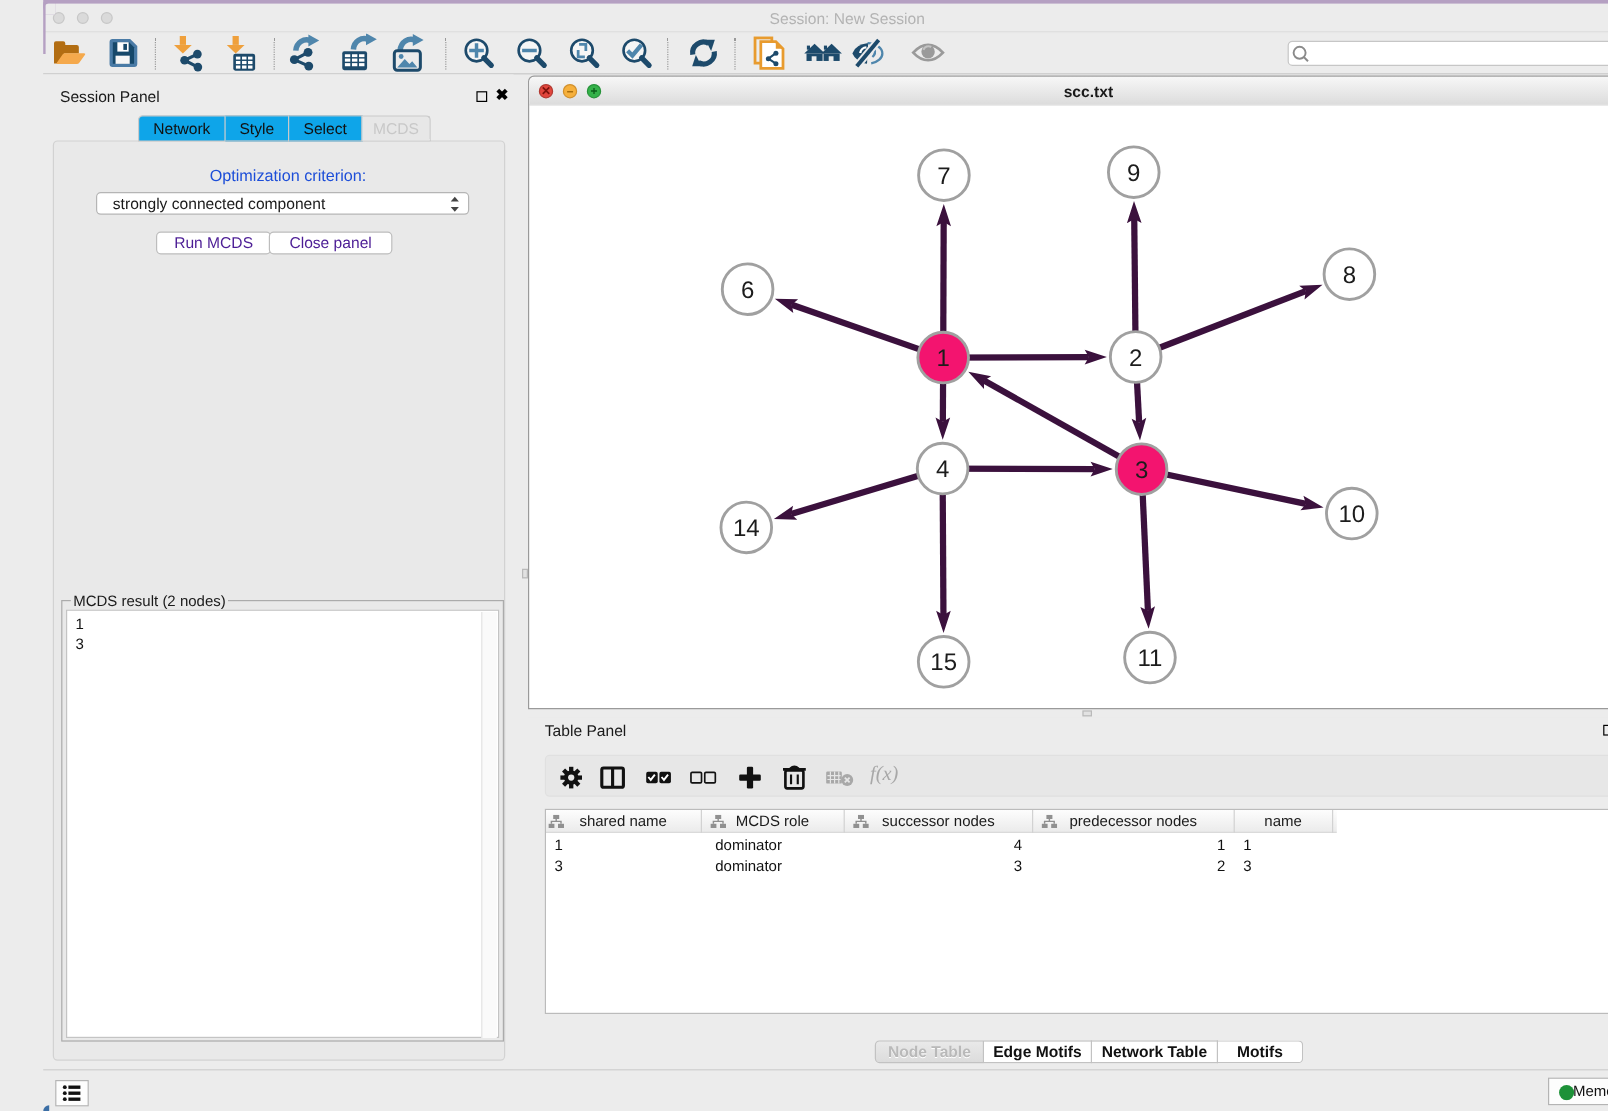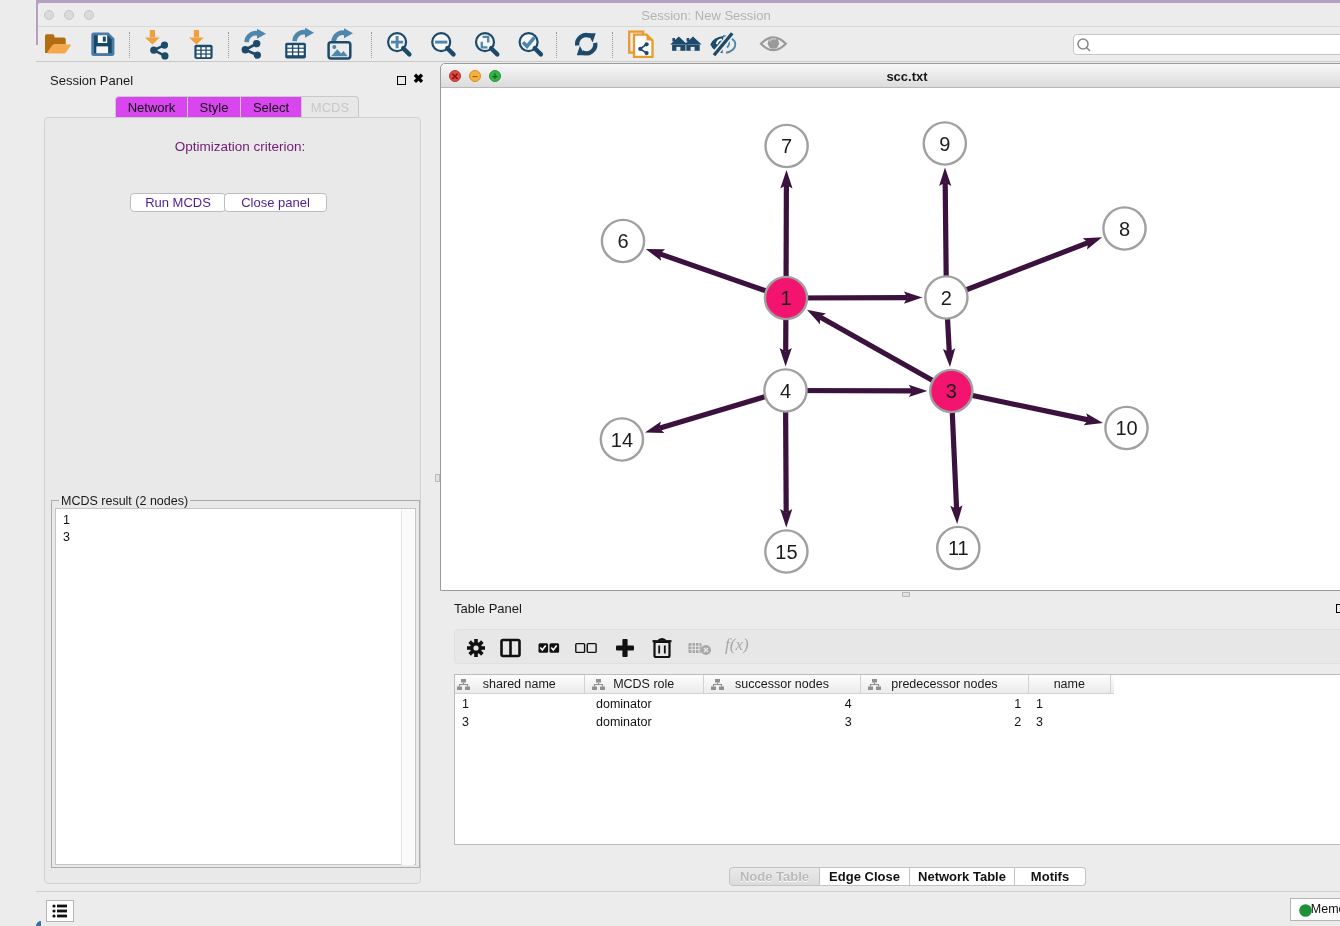--- a/index.html
+++ b/index.html
@@ -12,25 +12,25 @@
 #toolbar { left:0; top:28px; width:1340px; height:34px; background:#ececec; border-bottom:1px solid #c9c9c9; }
 .sep { position:absolute; top:4px; height:26px; width:0; border-left:1px dotted #999; }
 #searchbox { position:absolute; left:1037px; top:6px; width:292px; height:21px; background:#fff; border:1px solid #c6c6c6; border-radius:4px; }
 
 #cpanel { left:0; top:62px; width:392px; height:829px; background:#ececec; }
 #cp-title { position:absolute; left:14px; top:11px; font-size:13px; color:#1a1a1a; }
 .floatbtn { position:absolute; top:14px; width:9px; height:9px; border:1.5px solid #000; }
 .closebtn { position:absolute; top:9px; font-size:13px; font-weight:bold; color:#000; }
 #cp-content { position:absolute; left:8px; top:55px; width:377px; height:767px; background:#e9e9e9; border:1px solid #d2d2d2; border-radius:4px; }
 #tabs { position:absolute; left:79px; top:34px; height:22px; display:flex; z-index:5; }
-.tab { height:22px; background:#d946ef; border:1px solid #c9c9c9; border-left:none; font-size:13px; color:#111; text-align:center; line-height:21px; }
+.tab { height:22px; background:#0ea5e9; border:1px solid #c9c9c9; border-left:none; font-size:13px; color:#111; text-align:center; line-height:21px; }
 .tab.first { border-left:1px solid #c9c9c9; border-radius:4px 0 0 0; }
 .tab.last { border-radius:0 4px 0 0; }
 .tab.dis { background:#e7e7e7; color:#c8c8c8; }
-#optlabel { position:absolute; left:8px; top:77px; width:392px; text-align:center; font-size:13.5px; color:#701a75; }
+#optlabel { position:absolute; left:8px; top:77px; width:392px; text-align:center; font-size:13.5px; color:#1d4ed8; }
 #combo { position:absolute; left:44px; top:98px; width:311px; height:19px; background:#fff; border:1px solid #b5b5b5; border-radius:4px; font-size:13px; color:#1a1a1a; line-height:17px; padding-left:13px; }
 .btn { position:absolute; top:131px; height:19px; background:#fff; border:1px solid #bdbdbd; border-radius:4px; font-size:13px; color:#4c1d95; text-align:center; line-height:17px; }
 #fs { position:absolute; left:15px; top:438px; width:369px; height:368px; border:1px solid #ababab; }
 #fs-legend { position:absolute; left:7px; top:-7px; background:#e9e9e9; font-size:12.5px; color:#1a1a1a; padding:0 2px; }
 #fs-inner { position:absolute; left:3px; top:7px; width:361px; height:357px; background:#fff; border:1px solid #c4c4c4; font-size:12.5px; color:#111; line-height:16.5px; padding:3px 0 0 7px; }
 #fs-sb { position:absolute; right:1px; top:1px; width:13px; height:355px; background:#fafafa; border-left:1px solid #e3e3e3; }
 
 #netwin { left:404px; top:63px; width:934px; height:528px; background:#fff; border:1px solid #9a9a9a; border-radius:5px 5px 0 0; }
 #net-tb { position:absolute; left:0; top:0; width:932px; height:24px; background:linear-gradient(#f7f7f7,#dcdcdc); border-bottom:1px solid #b9b9b9; border-radius:5px 5px 0 0; }
 .mac { position:absolute; top:6px; width:12px; height:12px; border-radius:50%; font-size:10px; line-height:11px; text-align:center; }
@@ -175,20 +175,24 @@
   <div class="floatbtn" style="left:361px;"></div>
   <div class="closebtn" style="left:377px;">✖</div>
   <div id="cp-content"></div>
   <div id="tabs">
     <div class="tab first" style="width:73px;">Network</div>
     <div class="tab" style="width:53px;">Style</div>
     <div class="tab" style="width:61px;">Select</div>
     <div class="tab last dis" style="width:57px;">MCDS</div>
   </div>
   <div id="optlabel">Optimization criterion:</div>
+  <div id="combo">strongly connected component<svg width="10" height="15" style="position:absolute;right:6px;top:2px;">
+        <polygon points="5,1 8.4,5 1.6,5" fill="#444"></polygon>
+        <polygon points="5,13.5 8.4,9.5 1.6,9.5" fill="#444"></polygon>
+      </svg></div>
   <div class="btn" style="left:94px; width:96px;">Run MCDS</div>
   <div class="btn" style="left:188px; width:103px;">Close panel</div>
   <div id="fs">
     <div id="fs-legend">MCDS result (2 nodes)</div>
     <div id="fs-inner">1<br>3<div id="fs-sb"></div></div>
   </div>
 </div>
 
 <div class="abs" id="netwin">
   <div id="net-tb">
@@ -343,21 +347,21 @@
         <div class="tcell" style="left:581px;top:22px;">1</div>
         <div class="tcell" style="left:7px;top:40px;">3</div>
         <div class="tcell" style="left:141px;top:40px;">dominator</div>
         <div class="tcell" style="left:248.8px;top:40px;width:148px;text-align:right;">3</div>
         <div class="tcell" style="left:406.2px;top:40px;width:160px;text-align:right;">2</div>
         <div class="tcell" style="left:581px;top:40px;">3</div>
       </div>
   </div>
   <div id="btabs">
     <div class="btab first" style="width:91px;">Node Table</div>
-    <div class="btab" style="width:90px;">Edge Close</div>
+    <div class="btab" style="width:90px;">Edge Motifs</div>
     <div class="btab" style="width:105px;">Network Table</div>
     <div class="btab last" style="width:71px;">Motifs</div>
   </div>
 </div>
 
 <div class="abs" id="statusbar">
   <div id="listbtn">
       <svg width="26" height="20" style="position:absolute;left:0;top:0;">
         <circle cx="7" cy="5" r="1.6" fill="#111"></circle>
         <circle cx="7" cy="10" r="1.6" fill="#111"></circle>

